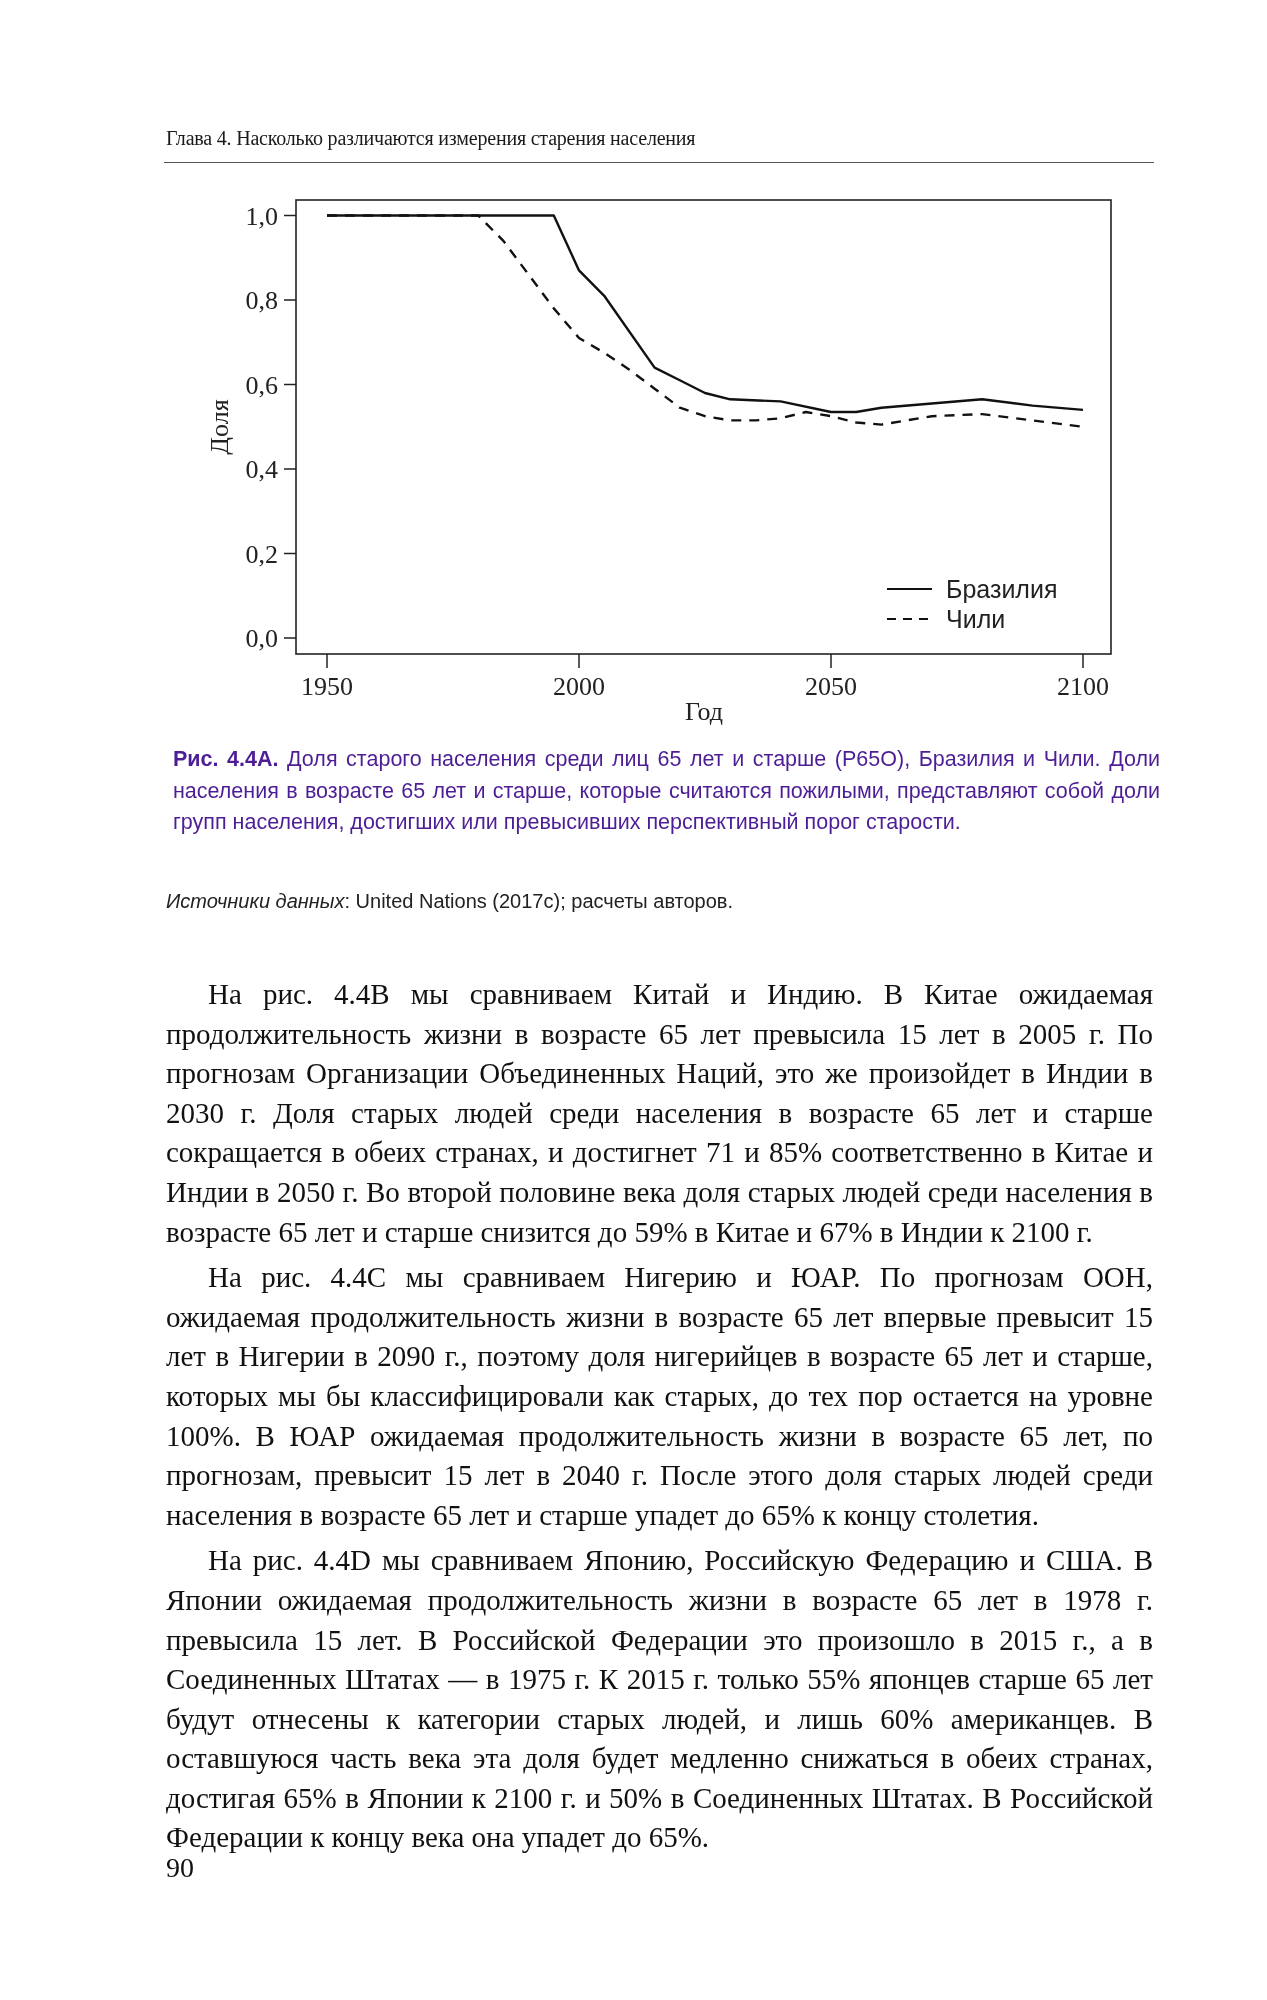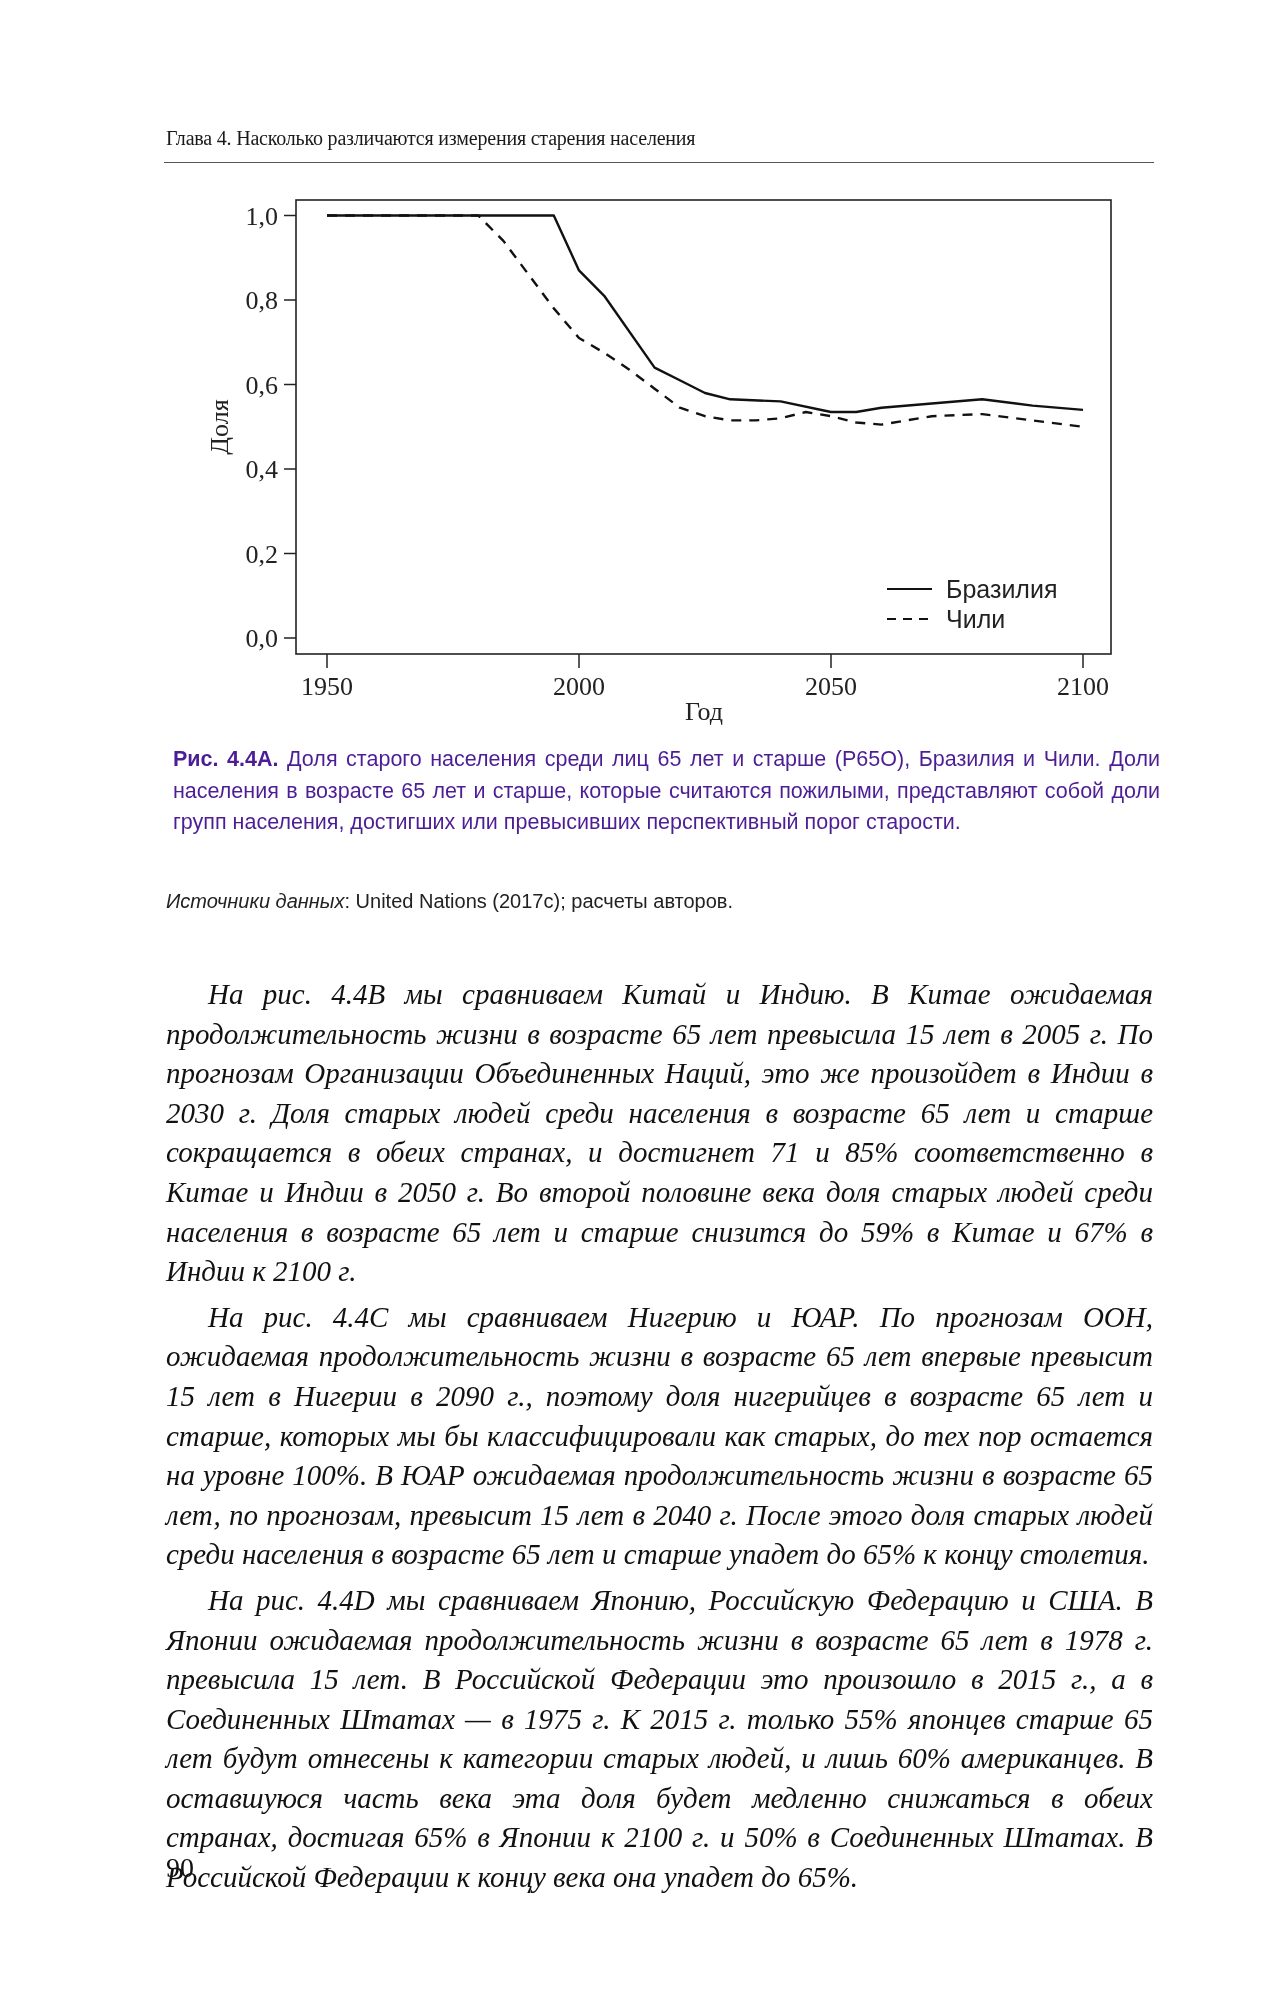--- a/index.html
+++ b/index.html
@@ -9,21 +9,21 @@
     .head-rule { position: absolute; left: 164px; top: 162px; width: 990px; height: 0; border-top: 1.5px solid #555; }
     #chart { position: absolute; left: 0; top: 0; }
     .caption { position: absolute; left: 166px; top: 744px; width: 987px; font-size: 21.5px; line-height: 31.5px;
                text-align: justify; font-family: "Liberation Sans", "DejaVu Sans", sans-serif; color: #4c1d95; margin-left: 7px; }
     .caption b { font-weight: bold; }
     .sources { position: absolute; left: 166px; top: 890px; font-size: 20px;
                font-family: "Liberation Sans", "DejaVu Sans", sans-serif; color: #222; }
     .sources i { }
     .body-text { position: absolute; left: 166px; top: 975px; width: 987px; font-size: 29px; line-height: 39.6px;
                  text-align: justify; color: #111; }
-    .body-text p { margin: 0 0 6px 0; text-indent: 42px; font-style: italic; }
+    .body-text p { margin: 0 0 6px 0; text-indent: 42px; }
     .page-number { position: absolute; left: 166px; top: 1852px; font-size: 28px; color: #111; }
   </style>
 </head>
 <body>
 
 <div class="running-head">Глава 4. Насколько различаются измерения старения населения</div>
 <div class="head-rule"></div>
 
 <svg id="chart" width="1267" height="740">
   <rect x="296" y="200" width="815" height="454" fill="none" stroke="#222" stroke-width="1.6"></rect>

